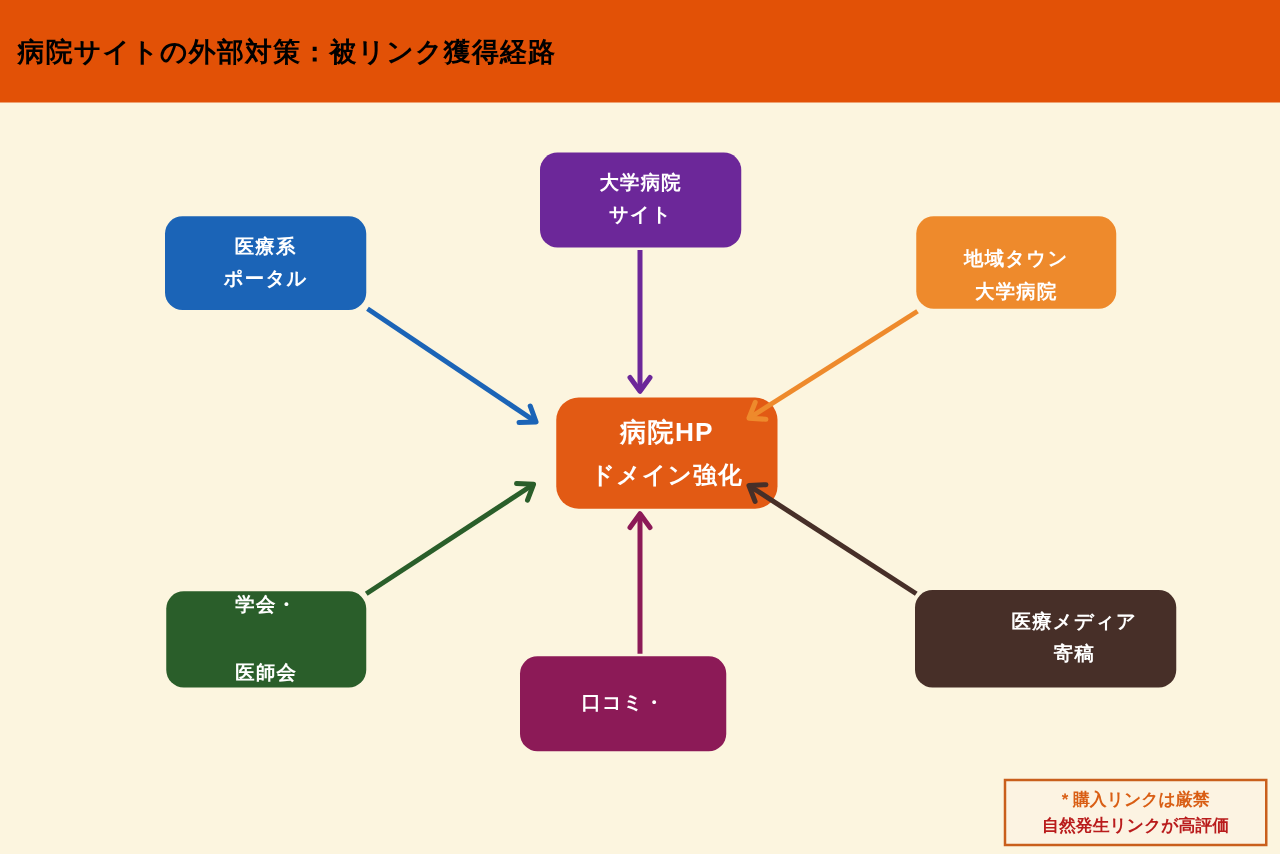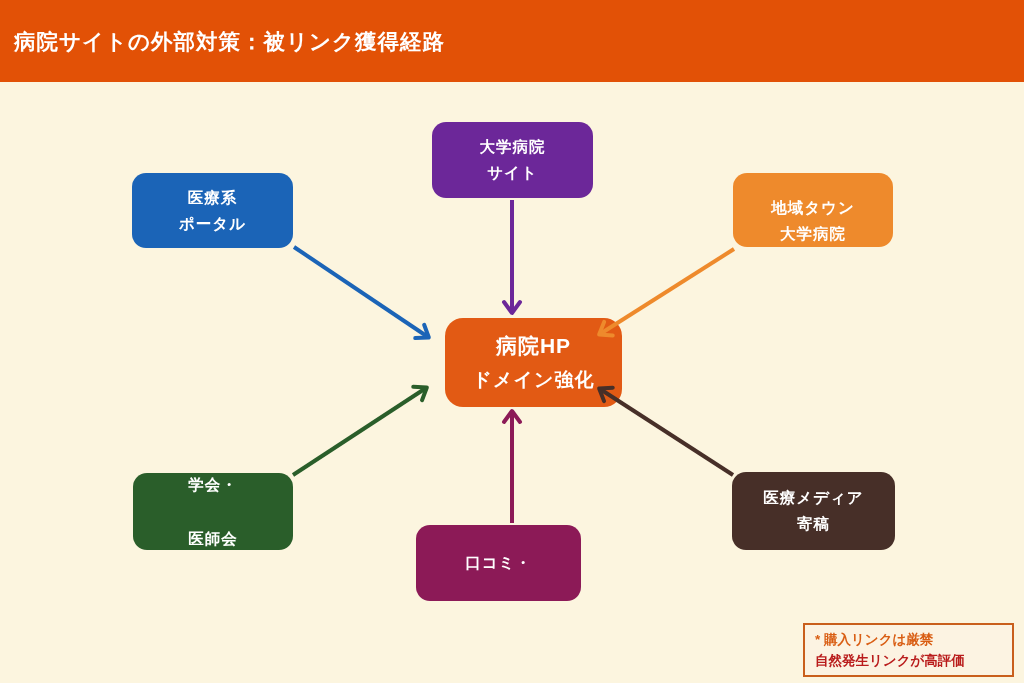--- a/index.html
+++ b/index.html
@@ -8,38 +8,38 @@
     font-family:"Liberation Sans","DejaVu Sans",sans-serif;
     background:#FCF5DF;
   }
   .page{position:absolute;inset:0;width:1024px;height:683px;}
   
   .header{
     position:absolute;left:0;top:0;width:1024px;height:82px;
     background:#E25106;display:flex;align-items:center;
   }
   .header h1{
-    margin:0 0 0 14px;color:#ffffff;font-size:21.5px;font-weight:bold;letter-spacing:1px;
+    margin:0 0 0 14px;color:#000000;font-size:21.5px;font-weight:bold;letter-spacing:1px;
   }
   
   .node{
     position:absolute;border-radius:14px;color:#fff;font-weight:bold;
     display:flex;flex-direction:column;justify-content:center;align-items:center;
     text-align:center;z-index:2;
   }
   .node .ln{font-size:15.5px;line-height:26px;letter-spacing:1px;}
   .node-center{border-radius:18px;}
   .node-center .ttl{font-size:21px;letter-spacing:1px;}
   .node-center .sub{font-size:19px;margin-top:7px;letter-spacing:1px;}
   #node-univ  {left:432px;top:122px;width:161px;height:76px;}
   #node-portal{left:132px;top:173px;width:161px;height:75px;}
   #node-town  {left:733px;top:173px;width:160px;height:74px;}
   #node-soc   {left:133px;top:473px;width:160px;height:77px;gap:28px;}
   #node-review{left:416px;top:525px;width:165px;height:76px;}
-  #node-media {left:732px;top:472px;width:163px;height:78px;}
+  #node-media {left:732px;top:472px;width:163px;height:78px;padding-left:46px;}
   #node-hp    {left:424px;top:318px;width:177px;height:89px;}
   
   .arrows{position:absolute;left:0;top:0;z-index:3;pointer-events:none;}
   
   .note{
     position:absolute;left:803px;top:623px;width:211px;height:54px;
     box-sizing:border-box;border:2.5px solid #C95F1C;background:#FCF3E2;
     padding:4px 10px;z-index:2;
   }
   .note .l1{font-size:13.5px;font-weight:bold;color:#D95E14;line-height:21px;}
@@ -110,18 +110,18 @@
       </marker>
     </defs>
     <line x1="512" y1="200" x2="512" y2="312" stroke-width="4" marker-end="url(#ah0)" stroke="#6C2799"></line>
     <line x1="294" y1="247" x2="428" y2="337" stroke-width="4" marker-end="url(#ah1)" stroke="#1B64B7"></line>
     <line x1="734" y1="249" x2="600" y2="334" stroke-width="4" marker-end="url(#ah2)" stroke="#EE8A2C"></line>
     <line x1="293" y1="475" x2="426" y2="388" stroke-width="4" marker-end="url(#ah3)" stroke="#2A5E2A"></line>
     <line x1="512" y1="523" x2="512" y2="412" stroke-width="4" marker-end="url(#ah4)" stroke="#8C1A57"></line>
     <line x1="733" y1="475" x2="600" y2="389" stroke-width="4" marker-end="url(#ah5)" stroke="#472F28"></line>
   </svg>
 
-  <div class="note" style="border-color: rgb(201, 95, 28); background: rgb(252, 243, 226);">
+  <div class="note" style="border-color: rgb(201, 95, 28); background: rgb(252, 243, 226); text-align: center;">
     <div class="l1" style="color: rgb(217, 94, 20);">* 購入リンクは厳禁</div>
     <div class="l2" style="color: #b91c1c;">自然発生リンクが高評価</div>
   </div>
 
 </div>
 
 </body></html>

